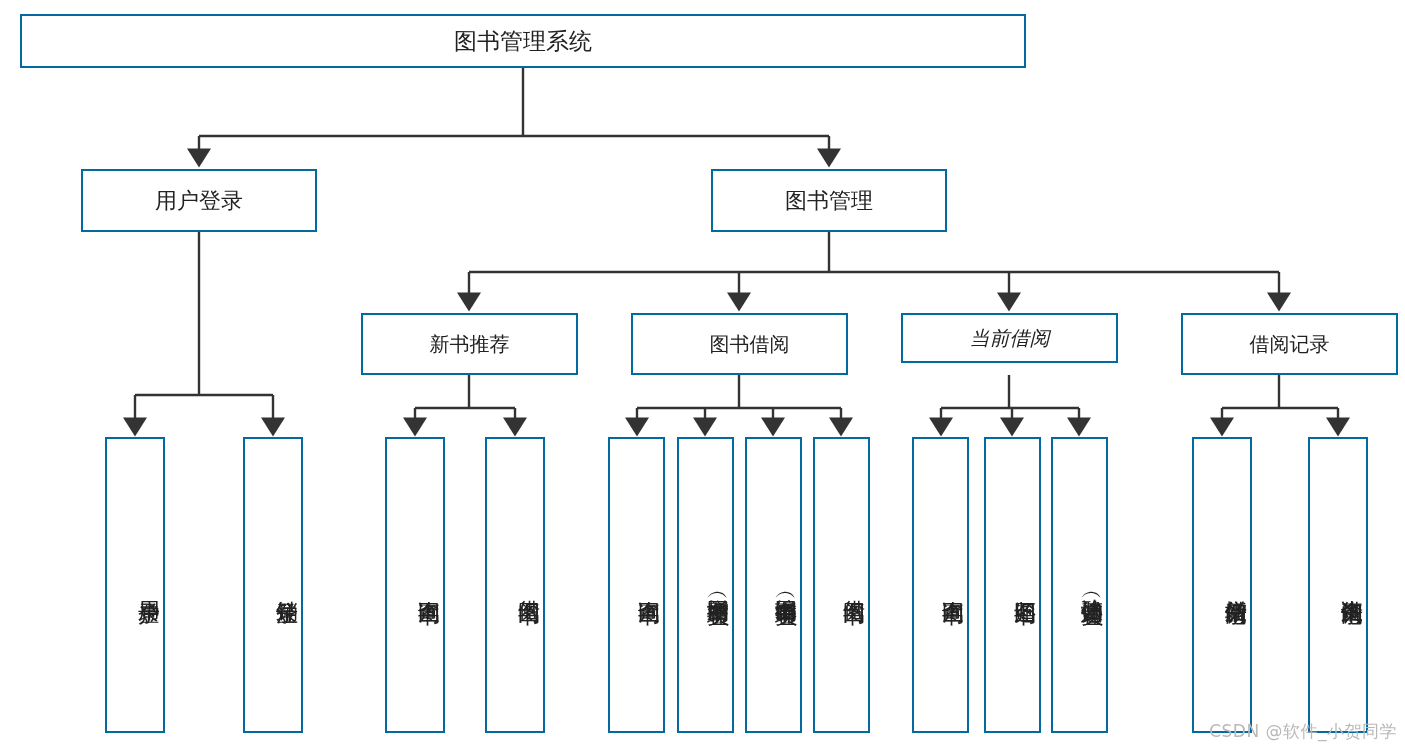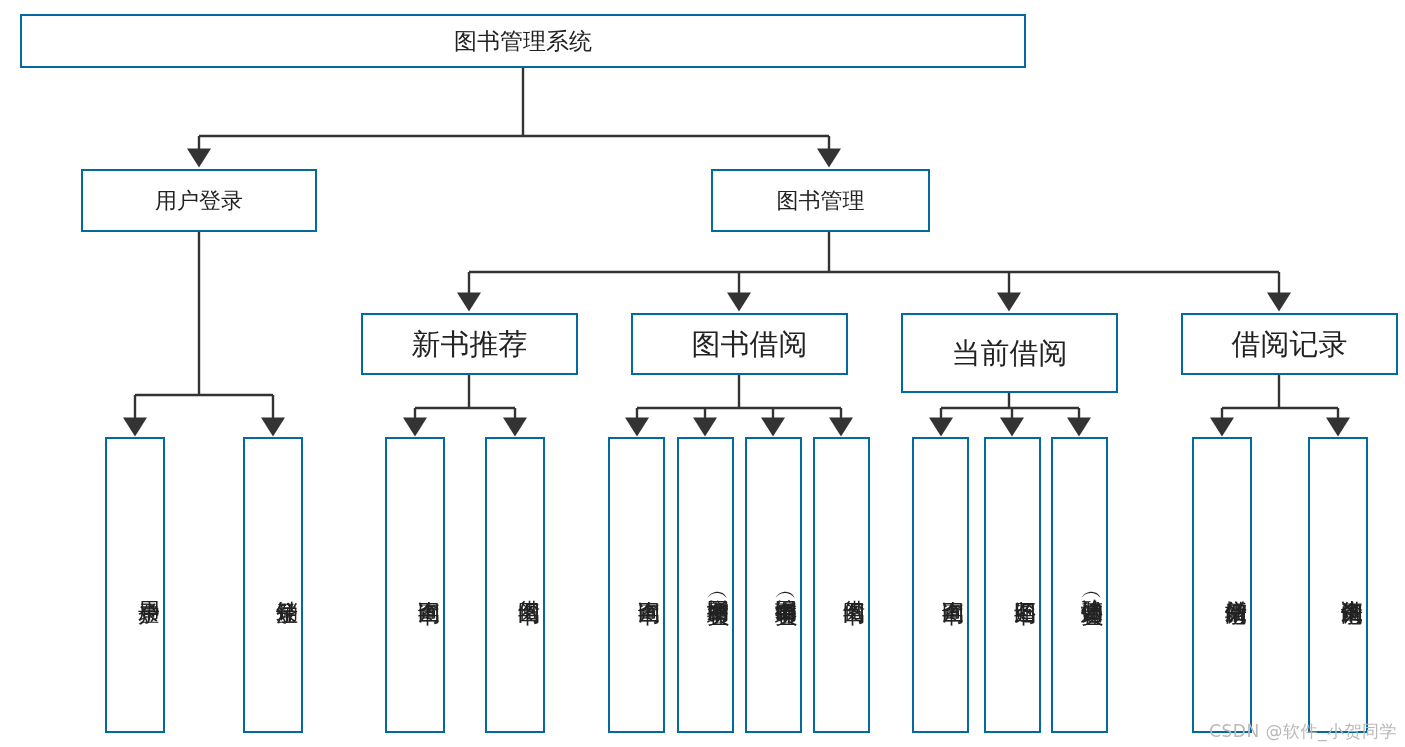--- a/index.html
+++ b/index.html
@@ -34,21 +34,21 @@
     color:#222222;
     line-height:1.25;
   }
   .node.level0{
     font-size:23px;
   }
   .node.level1{
     font-size:22px;
   }
   .node.level2{
-    font-size:29px;
+    font-size:20px;
   }
   .node.leaf{
     font-size:22px;
     writing-mode:vertical-rl;
     text-orientation:upright;
     padding-top:10px;
     padding-bottom:10px;
     align-items:flex-start;
     justify-content:center;
     letter-spacing:1px;
@@ -125,31 +125,31 @@
     </g>
   </svg>
 
   <div class="node level0" style="left:20px; top:14px; width:1006px; height:54px;">
     <span>图书管理系统</span>
   </div>
 
   <div class="node level1" style="left:81px; top:169px; width:236px; height:63px;">
     <span>用户登录</span>
   </div>
-  <div class="node level1" style="left:711px; top:169px; width:219px; height:63px;">
+  <div class="node level1" style="left:711px; top:169px; width:236px; height:63px;">
     <span>图书管理</span>
   </div>
 
   <div class="node level2" style="left:361px; top:313px; width:217px; height:62px;">
     <span>新书推荐</span>
   </div>
   <div class="node level2" style="left:631px; top:313px; width:217px; height:62px;padding-left:20px;">
     <span>图书借阅</span>
   </div>
-  <div class="node level2" style="left:901px; top:313px; width:217px; height:80px;">
+  <div class="node level2" style="left:901px; top:313px; width:217px; height:50px;font-style:italic;">
     <span>当前借阅</span>
   </div>
   <div class="node level2" style="left:1171px; top:313px; width:217px; height:62px;margin-left:10px;">
     <span>借阅记录</span>
   </div>
 
   <div class="node leaf" style="left:105px; top:437px; width:60px; height:296px;">
     <span class="vtext">用户登录</span>
   </div>
   <div class="node leaf" style="left:243px; top:437px; width:60px; height:296px;">

